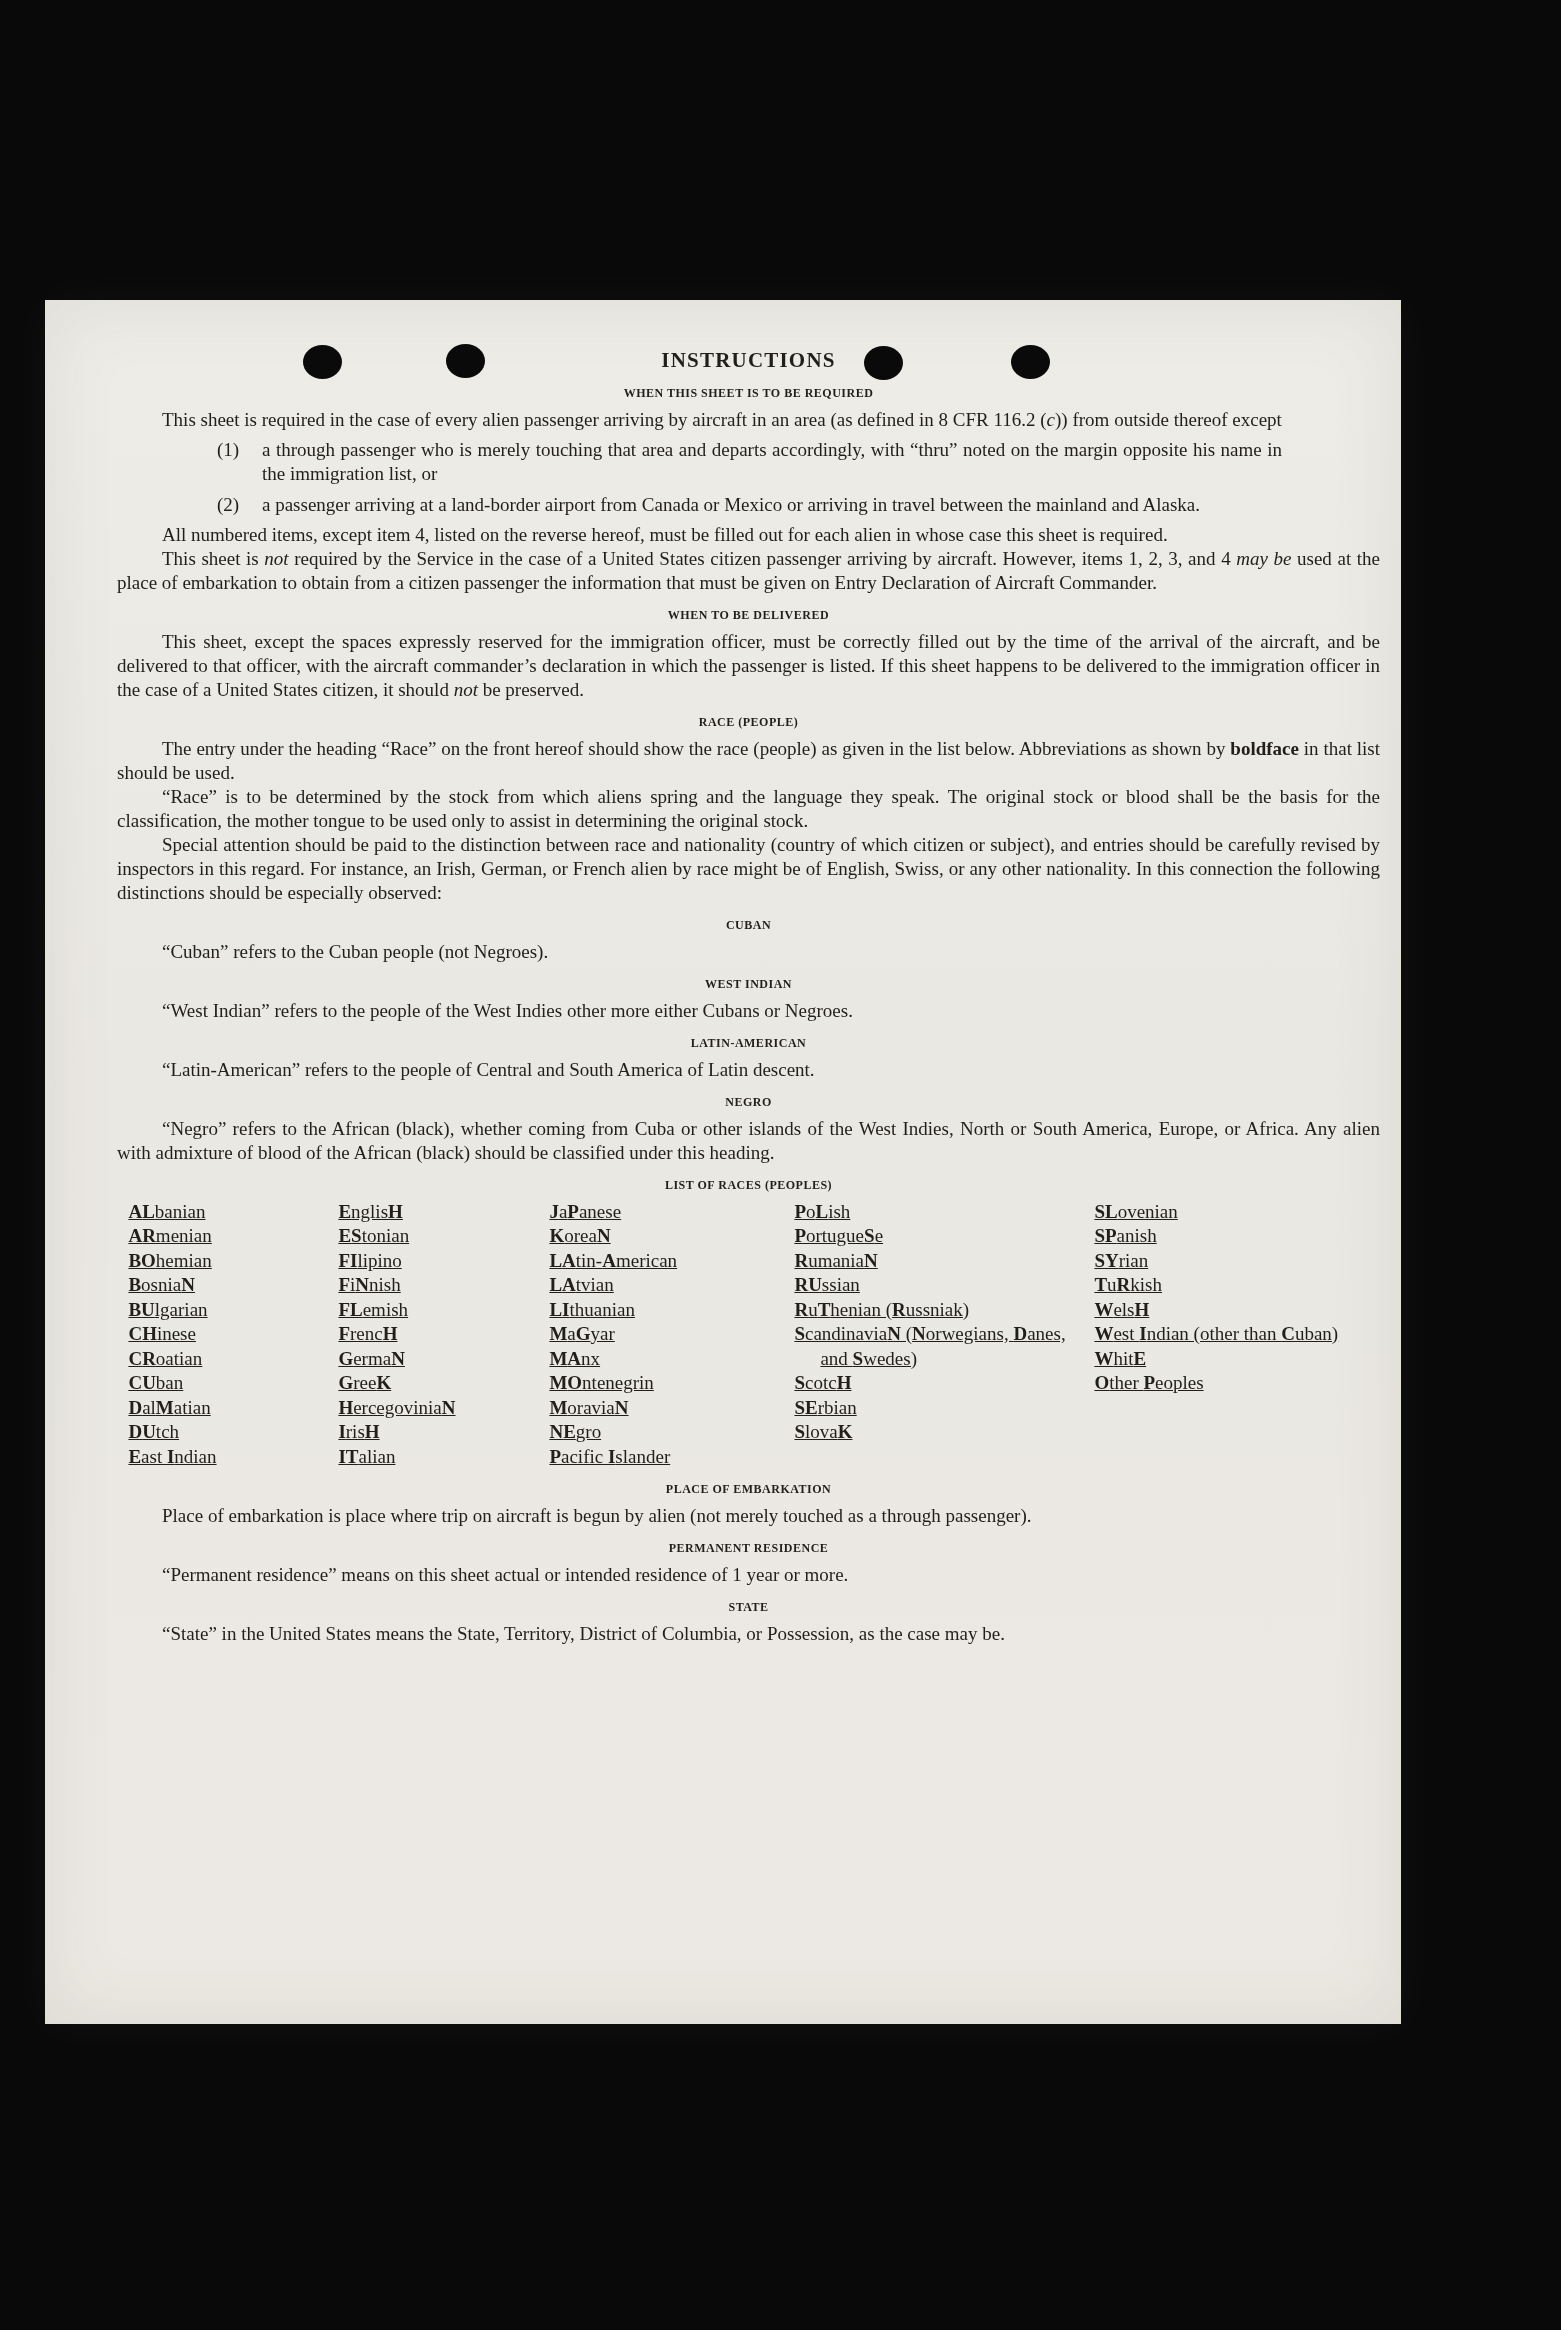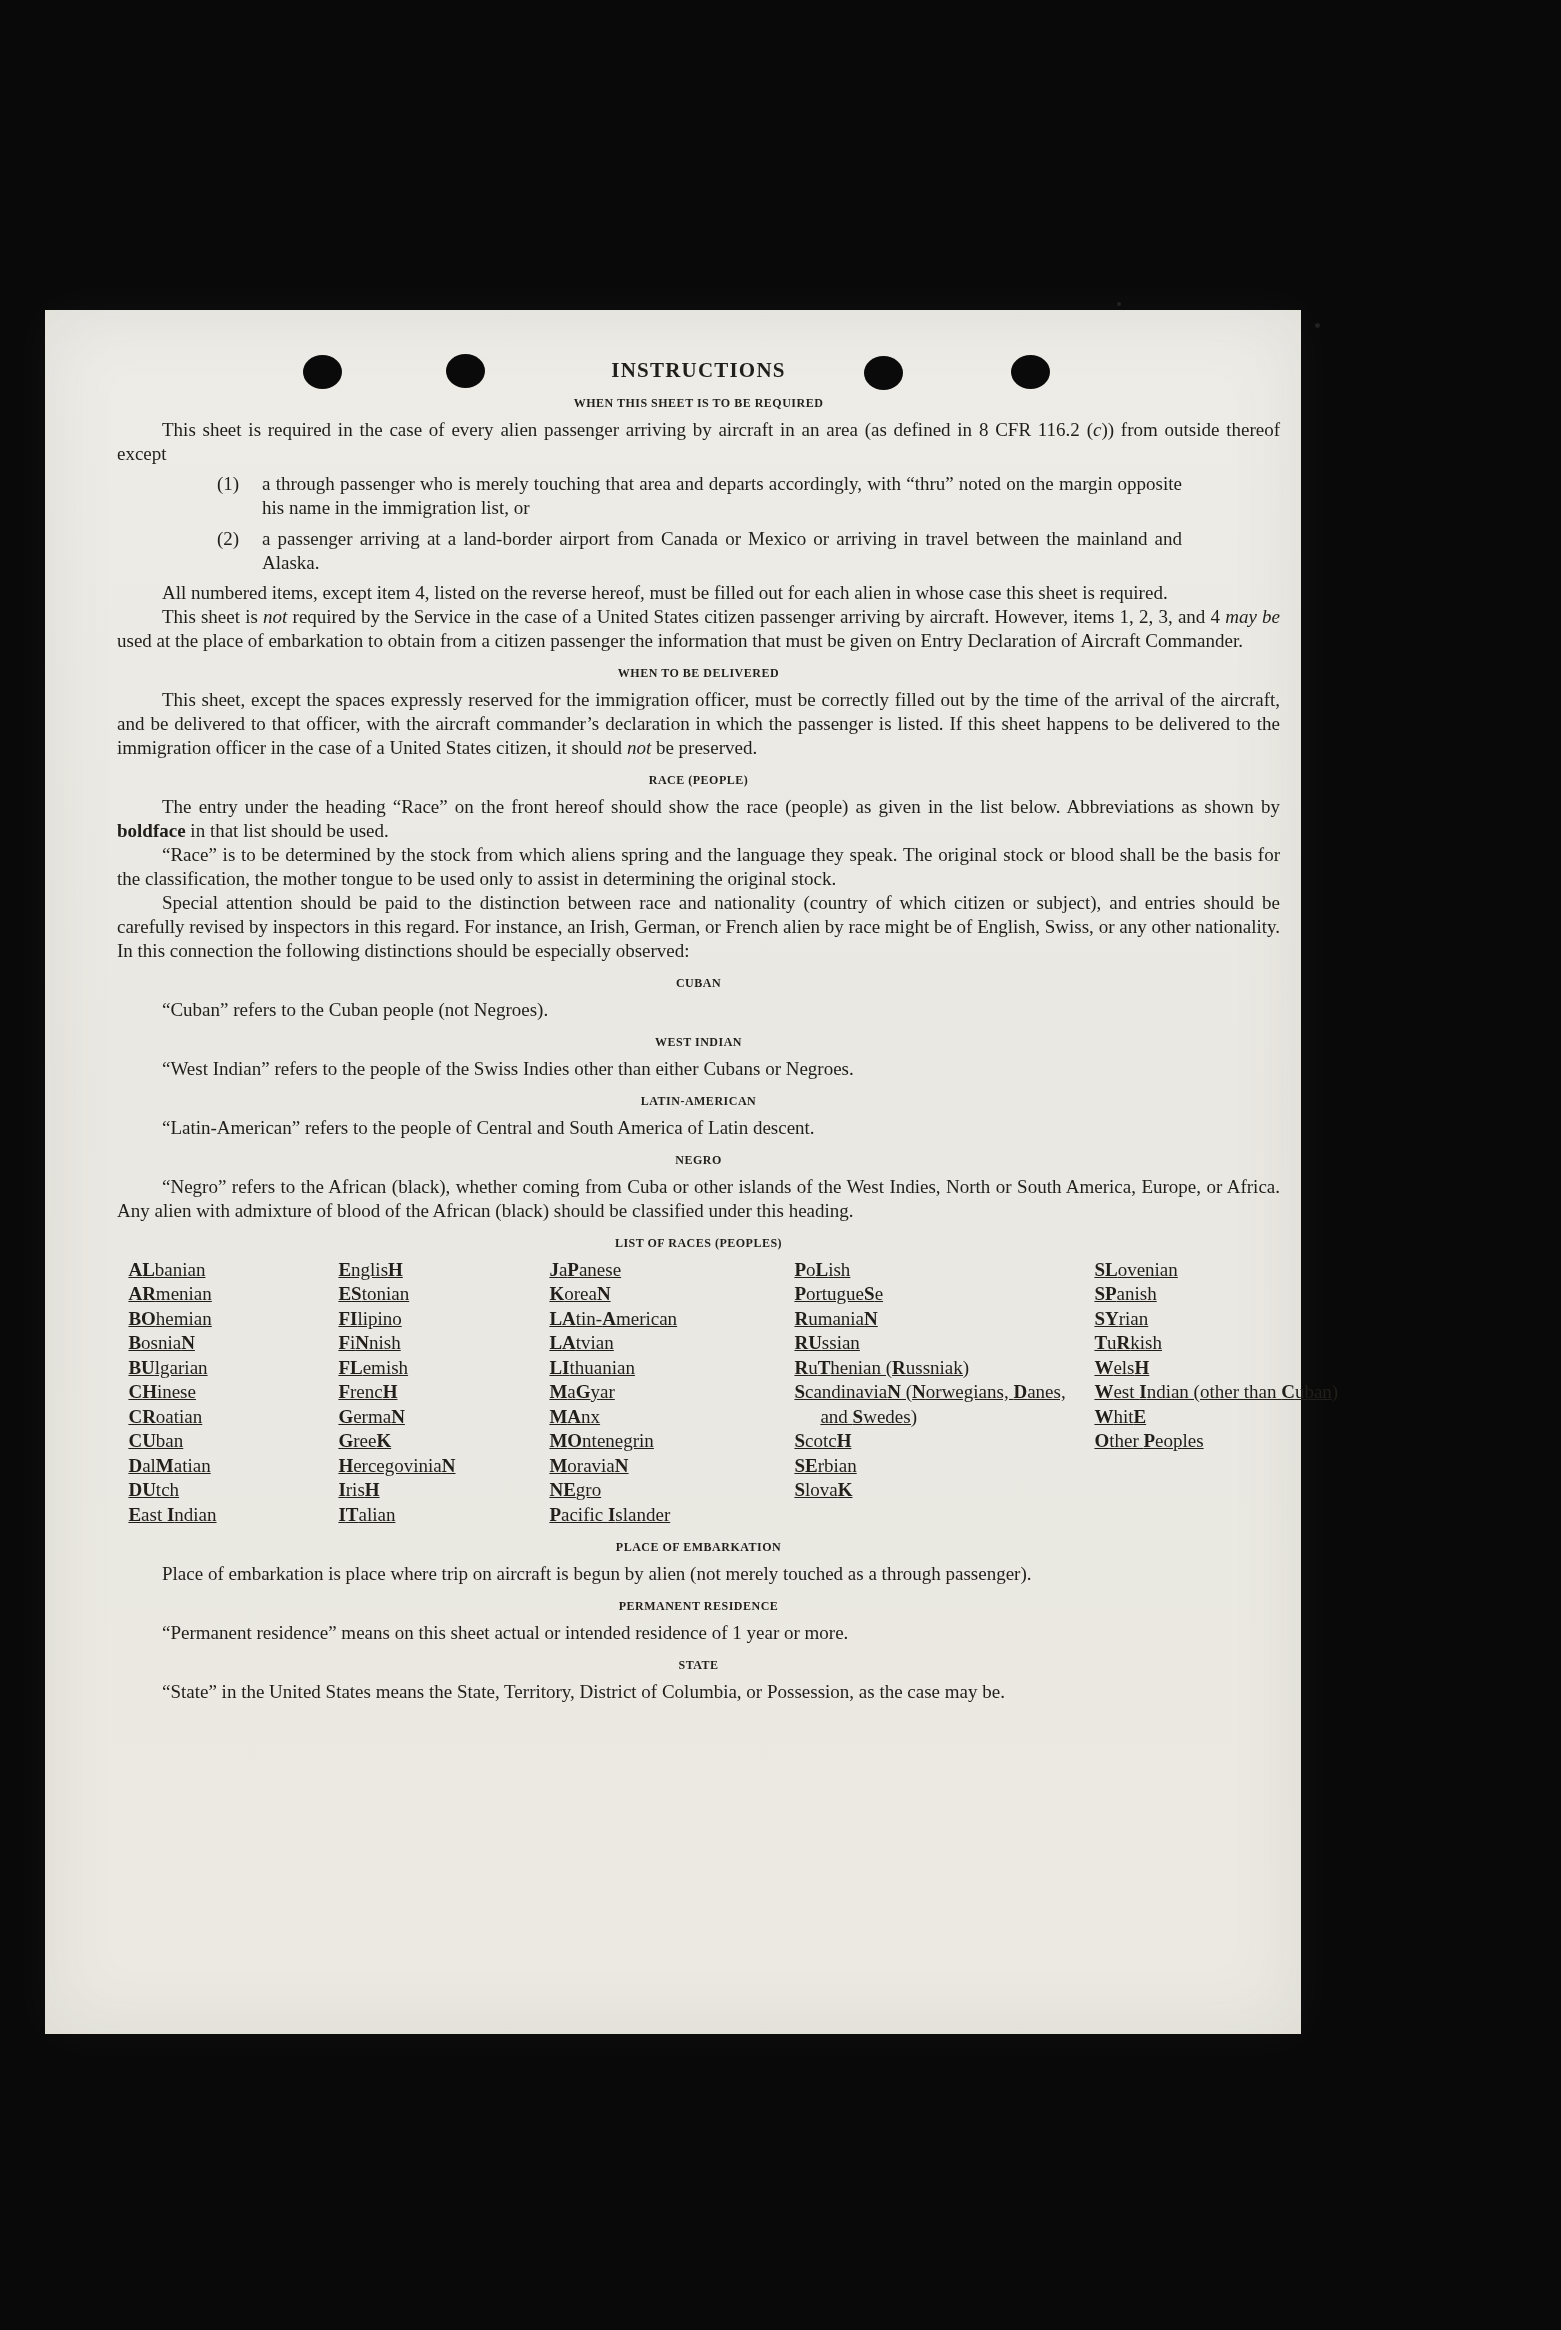--- a/index.html
+++ b/index.html
@@ -6,22 +6,22 @@
   body {
     width: 1562px; height: 2330px;
     background: #090909;
     position: relative;
     font-family: "Liberation Serif", "DejaVu Serif", serif;
     overflow: hidden;
   }
   .speck { position: absolute; background: #3a3a38; border-radius: 50%; opacity: .5; }
   .paper {
     position: absolute;
-    left: 45px; top: 310px;
-    width: 1256px; height: 1724px;
+    left: 45px; top: 300px;
+    width: 1356px; height: 1724px;
     background: #ebe9e3;
     background-image: linear-gradient(180deg, #edece7 0%, #eae8e2 45%, #ebe9e2 100%);
     box-shadow: 0 0 49px rgba(255,255,255,0.04), inset 0 0 73px rgba(90,85,70,0.10);
     color: #221f1b;
   }
   .hole {
     position: absolute;
     width: 39px; height: 34px;
     background: #0a0a0a;
     border-radius: 50%;
@@ -122,21 +122,21 @@
 
     <h2 class="sec-h">RACE (PEOPLE)</h2>
     <p class="para">The entry under the heading “Race” on the front hereof should show the race (people) as given in the list below.  Abbreviations as shown by <b>boldface</b> in that list should be used.</p>
     <p class="para">“Race” is to be determined by the stock from which aliens spring and the language they speak.  The original stock or blood shall be the basis for the classification, the mother tongue to be used only to assist in determining the original stock.</p>
     <p class="para">Special attention should be paid to the distinction between race and nationality (country of which citizen or subject), and entries should be carefully revised by inspectors in this regard.  For instance, an Irish, German, or French alien by race might be of English, Swiss, or any other nationality.  In this connection the following distinctions should be especially observed:</p>
 
     <h2 class="sec-h">CUBAN</h2>
     <p class="para">“Cuban” refers to the Cuban people (not Negroes).</p>
 
     <h2 class="sec-h">WEST INDIAN</h2>
-    <p class="para">“West Indian” refers to the people of the Swiss Indies other than either Cubans or Negroes.</p>
+    <p class="para">“West Indian” refers to the people of the West Indies other more either Cubans or Negroes.</p>
 
     <h2 class="sec-h">LATIN-AMERICAN</h2>
     <p class="para">“Latin-American” refers to the people of Central and South America of Latin descent.</p>
 
     <h2 class="sec-h">NEGRO</h2>
     <p class="para">“Negro” refers to the African (black), whether coming from Cuba or other islands of the West Indies, North or South America, Europe, or Africa.  Any alien with admixture of blood of the African (black) should be classified under this heading.</p>
 
     <h2 class="sec-h">LIST OF RACES (PEOPLES)</h2>
 
     <div class="races">

